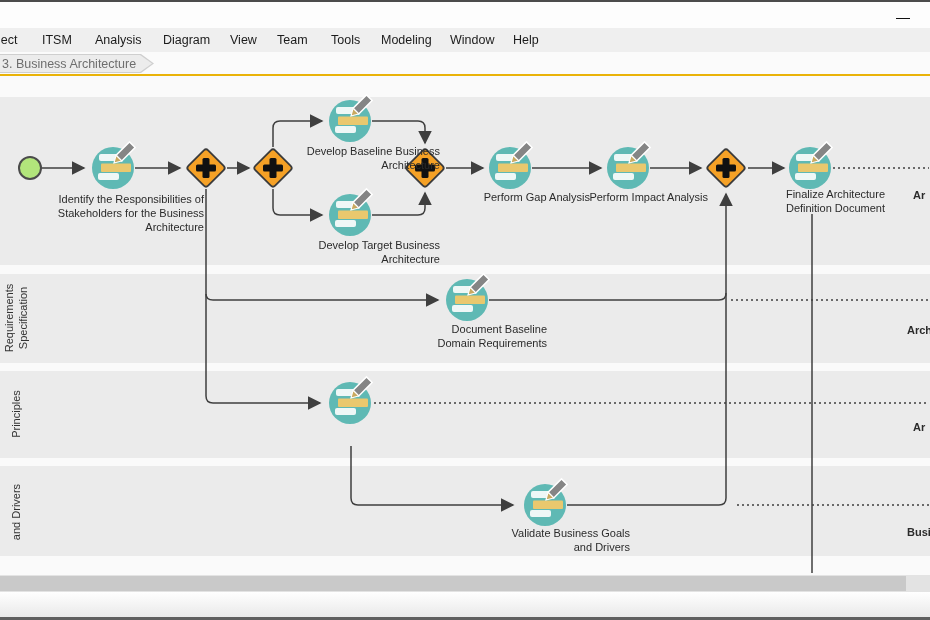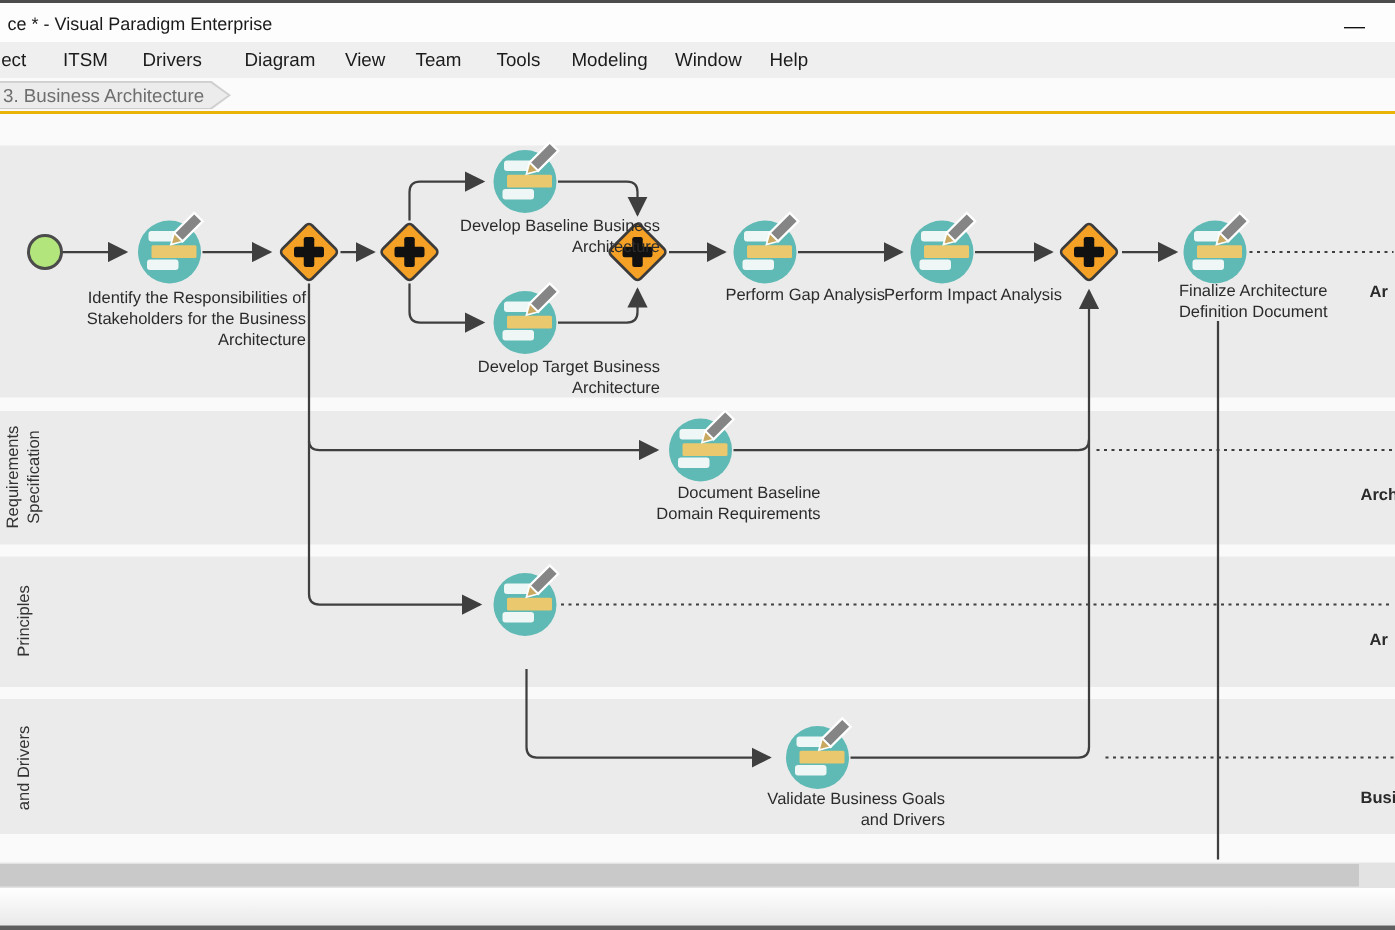--- a/index.html
+++ b/index.html
@@ -79,28 +79,27 @@
   .statusbar{
     position:absolute;left:0;top:592px;width:930px;height:28px;
     background:linear-gradient(#ffffff,#e9e9e9);
     border-bottom:3px solid #5f5f5f;box-sizing:border-box;
   }
 </style>
 </head>
 <body>
 
 <div class="titlebar">
-  <span class="title-text">ce * - Visual Paradigm Enterprise</span>
   <span class="min-btn">—</span>
 </div>
 
 <div class="menubar">
   <span class="menu-item" style="left:-2px">ject</span>
   <span class="menu-item" style="left:42px">ITSM</span>
-  <span class="menu-item" style="left:95px">Drivers</span>
+  <span class="menu-item" style="left:95px">Analysis</span>
   <span class="menu-item" style="left:163px">Diagram</span>
   <span class="menu-item" style="left:230px">View</span>
   <span class="menu-item" style="left:277px">Team</span>
   <span class="menu-item" style="left:331px">Tools</span>
   <span class="menu-item" style="left:381px">Modeling</span>
   <span class="menu-item" style="left:450px">Window</span>
   <span class="menu-item" style="left:513px">Help</span>
 </div>
 
 <div class="crumbbar">

